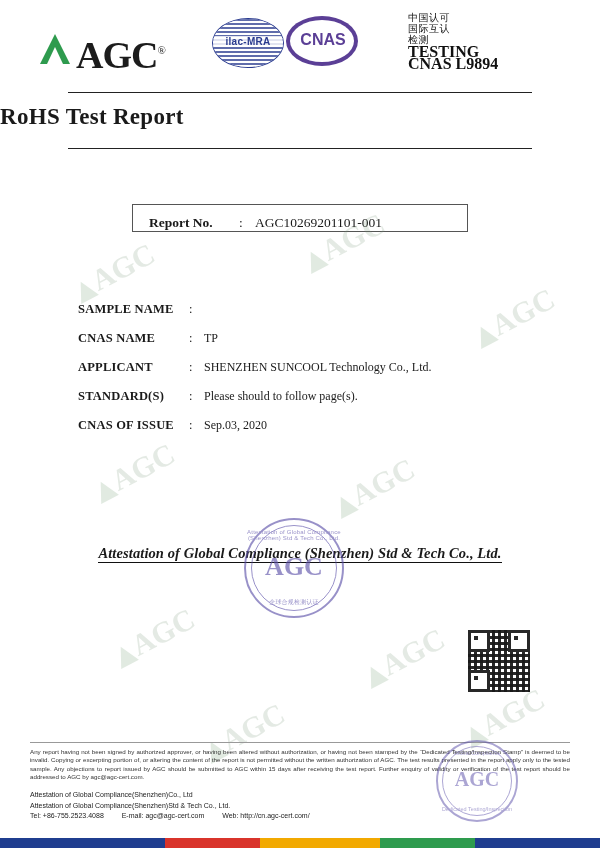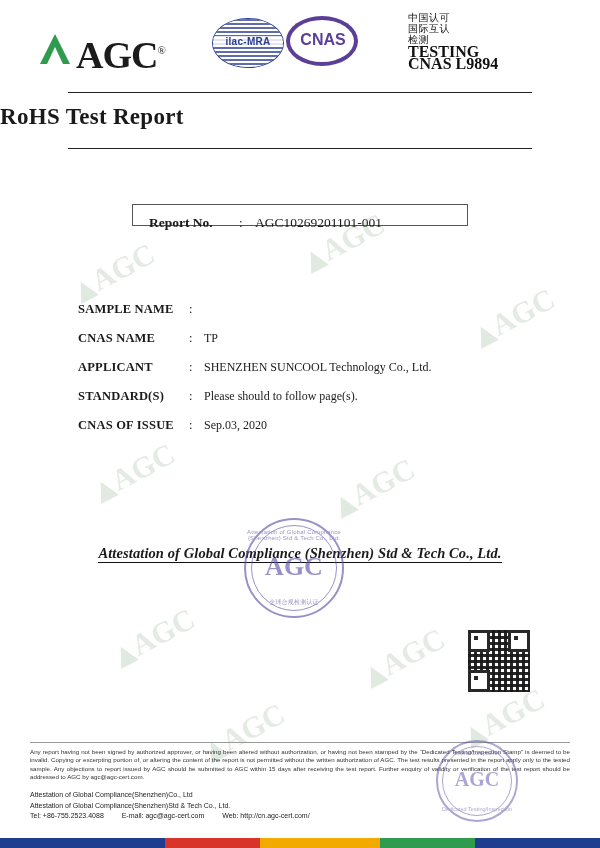--- a/index.html
+++ b/index.html
@@ -169,21 +169,21 @@
     font-size: 23px;
     font-weight: bold;
     letter-spacing: .3px;
   }
   
   .report-box {
     position: absolute;
     left: 132px;
     top: 204px;
     width: 336px;
-    height: 22px;
+    height: 28px;
     border: 1px solid #555;
     box-sizing: border-box;
   }
   .report-label {
     position: absolute;
     left: 16px;
     top: 10px;
     font-size: 13.5px;
     font-weight: bold;
   }

